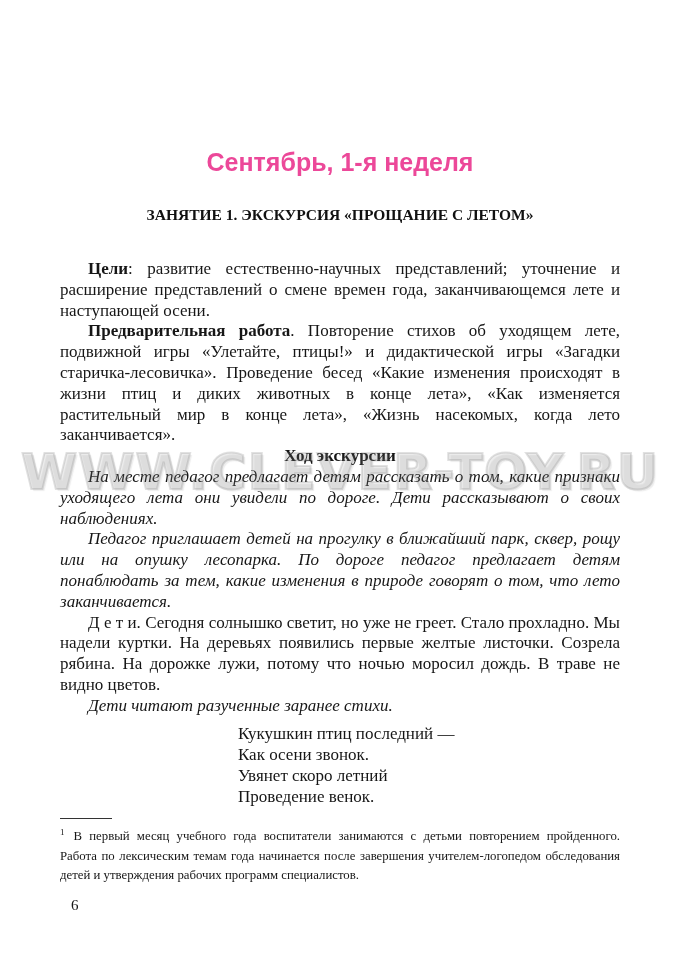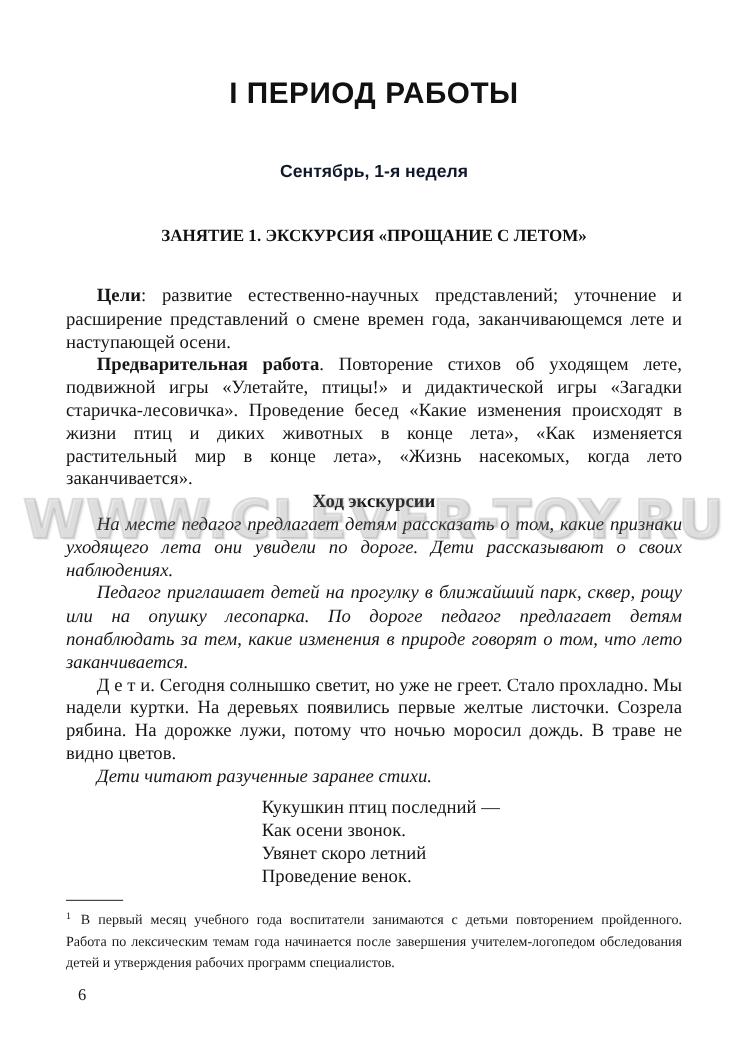--- a/index.html
+++ b/index.html
@@ -22,22 +22,22 @@
     font-size: 27px;
     letter-spacing: 0.5px;
     color: #111;
   }
   .week-title {
     position: absolute;
     top: 148px; left: 0; width: 100%;
     text-align: center;
     font-family: "Liberation Sans", sans-serif;
     font-weight: bold;
-    font-size: 16px;
-    color: #0f172a;
+    font-size: 25px;
+    color: #ec4899;
   }
   .lesson-heading {
     position: absolute;
     top: 206px; left: 0; width: 100%;
     text-align: center;
     font-weight: bold;
     font-size: 15.5px;
     line-height: 18px;
     color: #111;
   }
@@ -99,21 +99,20 @@
     pointer-events: none;
   }
 </style>
 </head>
 <body>
 
 <div class="page">
 
   <div class="watermark">WWW.CLEVER-TOY.RU</div>
 
-  <div class="doc-title">I ПЕРИОД РАБОТЫ</div>
 
   <div class="week-title">Сентябрь, 1-я неделя</div>
 
   <div class="lesson-heading">
     <div>ЗАНЯТИЕ 1. ЭКСКУРСИЯ «ПРОЩАНИЕ С ЛЕТОМ»</div>
   </div>
 
   <div class="body-flow">
 
     <p><span class="bold-lead">Цели</span><span>: развитие естественно-научных представлений; уточнение и расширение представлений о смене времен года, заканчивающемся лете и наступающей осени.</span></p>

